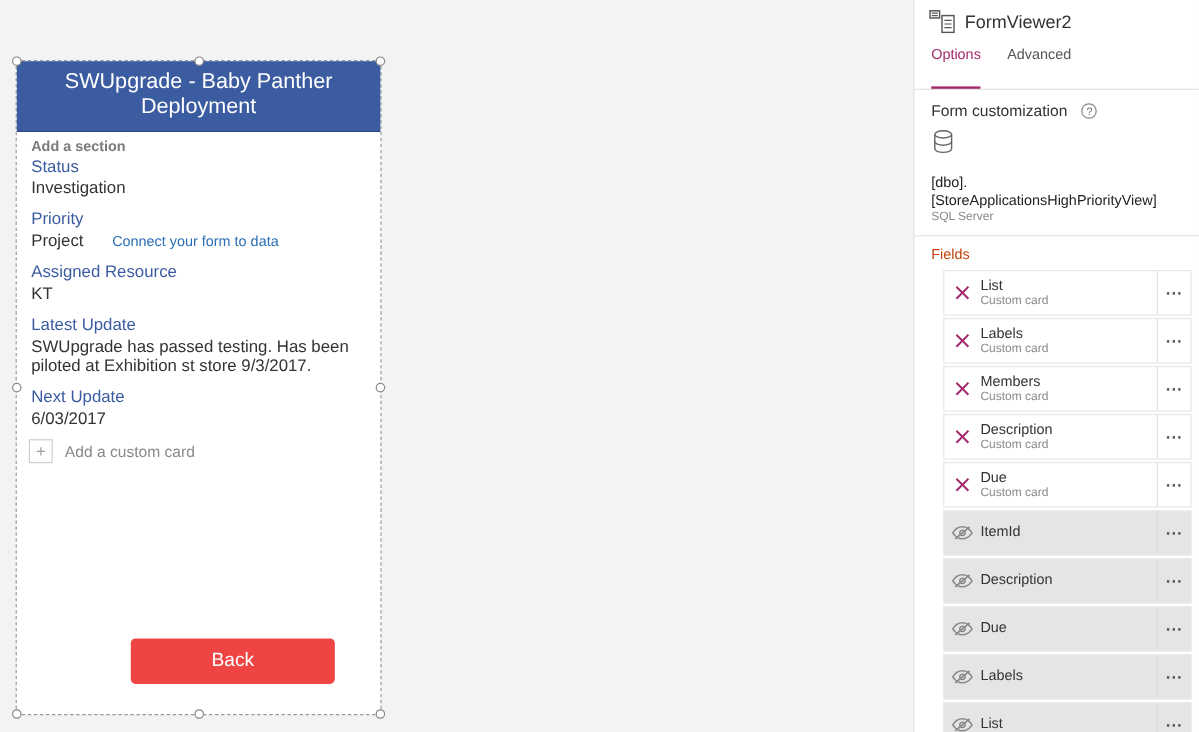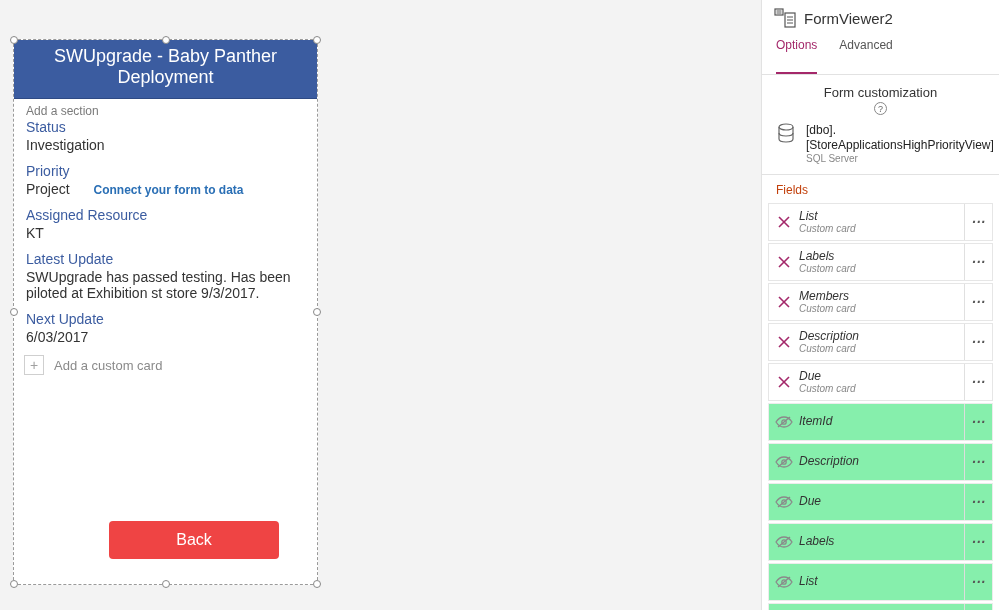--- a/index.html
+++ b/index.html
@@ -1,46 +1,46 @@
 <!DOCTYPE html>
 <html><head>
 <meta charset="utf-8">
 <style>
 * { box-sizing: border-box; margin: 0; padding: 0; font-family: "Segoe UI", Arial, sans-serif; }
 body { width: 999px; height: 610px; background: #f3f3f3; position: relative; overflow: hidden; }
 
 
 .form-wrap {
   position: absolute;
-  left: 13px; top: 39px;
+  left: 13px; top: 50px;
   width: 305px; height: 546px;
   background: #fff;
   border: 1px dashed #9a9a9a;
 }
 .form-wrap .sel-handle {
   position: absolute; width: 8px; height: 8px; border-radius: 50%;
   background: #fff; border: 1px solid #888;
 }
 .sh-tl{left:-4px;top:-4px}.sh-tr{right:-4px;top:-4px}.sh-bl{left:-4px;bottom:-4px}.sh-br{right:-4px;bottom:-4px}
 .sh-t{left:calc(50% - 4px);top:-4px}.sh-b{left:calc(50% - 4px);bottom:-4px}
 .sh-l{left:-4px;top:calc(50% - 4px)}.sh-r{right:-4px;top:calc(50% - 4px)}
 
 .form-header {
   background:#3b5ca0; color:#fff; text-align:center;
   padding:6px 10px 10px; font-size:18px; font-weight:400;
   border-bottom:1px solid #2e4a84;
 }
 .section-ghost {
-  position:absolute; left:12px; top:64px; font-size:12px; color:#7a7a7a;
+  position:absolute; left:12px; top:64px; font-size:12px; color:#7a7a7a;font-weight:bold;
 }
 .form-body { padding:20px 12px 0 12px; }
 .field { margin-bottom:10px; }
 .field-label { color:#3b5ca0; font-size:14px; margin-bottom:2px; }
 .field-value { color:#333; font-size:14px; }
-.connect-link { color:#2a6fb5; font-size:12px; margin-left:20px;font-weight:bold; }
+.connect-link { color:#2a6fb5; font-size:12px; margin-left:20px; }
 
 .add-card-row {
   display:flex; align-items:center; gap:10px;
   margin:6px 10px; color:#8a8a8a; font-size:13px;
 }
 .plus-box {
   width:20px;height:20px;border:1px solid #cfcfcf;display:flex;align-items:center;justify-content:center;
   color:#a0a0a0;font-size:14px;line-height:1;
 }
 
@@ -60,38 +60,39 @@
   display:flex; align-items:center; gap:8px;
   padding:8px 12px 6px;
 }
 .form-icon svg{display:block}
 .panel-title { font-size:15px; color:#333; }
 
 .tabs { display:flex; gap:22px; padding:0 14px; border-bottom:1px solid #e2e2e2; }
 .tab { font-size:12px; color:#555; padding:4px 0 20px; cursor:pointer; }
 .tab.active { color:#a4286a; border-bottom:2px solid #a4286a; }
 
-.section-title { font-size:13px; color:#333; padding:10px 14px 6px; display:flex; align-items:center; gap:2px;flex-direction:column;}
+.section-title { font-size:13px; color:#333; padding:10px 14px 6px; display:flex; align-items:center; gap:12px;}
 .help-circ{display:inline-flex;width:13px;height:13px;border:1px solid #888;border-radius:50%;font-size:9px;align-items:center;justify-content:center;color:#666}
 
 .dsource {
   display:flex; gap:10px; align-items:flex-start; padding:2px 14px 10px;
   border-bottom:1px solid #e2e2e2;
+  flex-direction:column;
 }
 .ds-text .ds-main{font-size:12px;color:#222;line-height:1.25}
 .ds-text .ds-sub{font-size:10px;color:#888;margin-top:0}
 
 .fields-label{font-size:12px;color:#c2410c;padding:8px 14px 6px}
 
 .field-list{flex:1;overflow:hidden}
 .field-row{
   display:flex;align-items:center;height:38px;
-  border:1px solid #e6e6e6;margin:0 6px 2px 6px;font-style:italic;
-}
-.field-row.hidden{background:#86efac;border-color:#ececec}
+  border:1px solid #e6e6e6;margin:0 6px 2px 24px;
+}
+.field-row.hidden{background:#e5e5e5;border-color:#ececec}
 .fi-icon{width:30px;display:flex;align-items:center;justify-content:center}
 .fi-text{flex:1;min-width:0}
 .fi-name{font-size:12px;color:#333;line-height:1.1}
 .fi-sub{font-size:10px;color:#888}
 .fi-more{width:28px;text-align:center;color:#555;font-size:14px;font-weight:bold;border-left:1px solid #e0e0e0;height:100%;display:flex;align-items:center;justify-content:center}
 .field-row.hidden .fi-more{border-left:1px solid #ddd}
 
 .x-pink svg,.eye-off svg{display:block}
 </style>
 </head>

